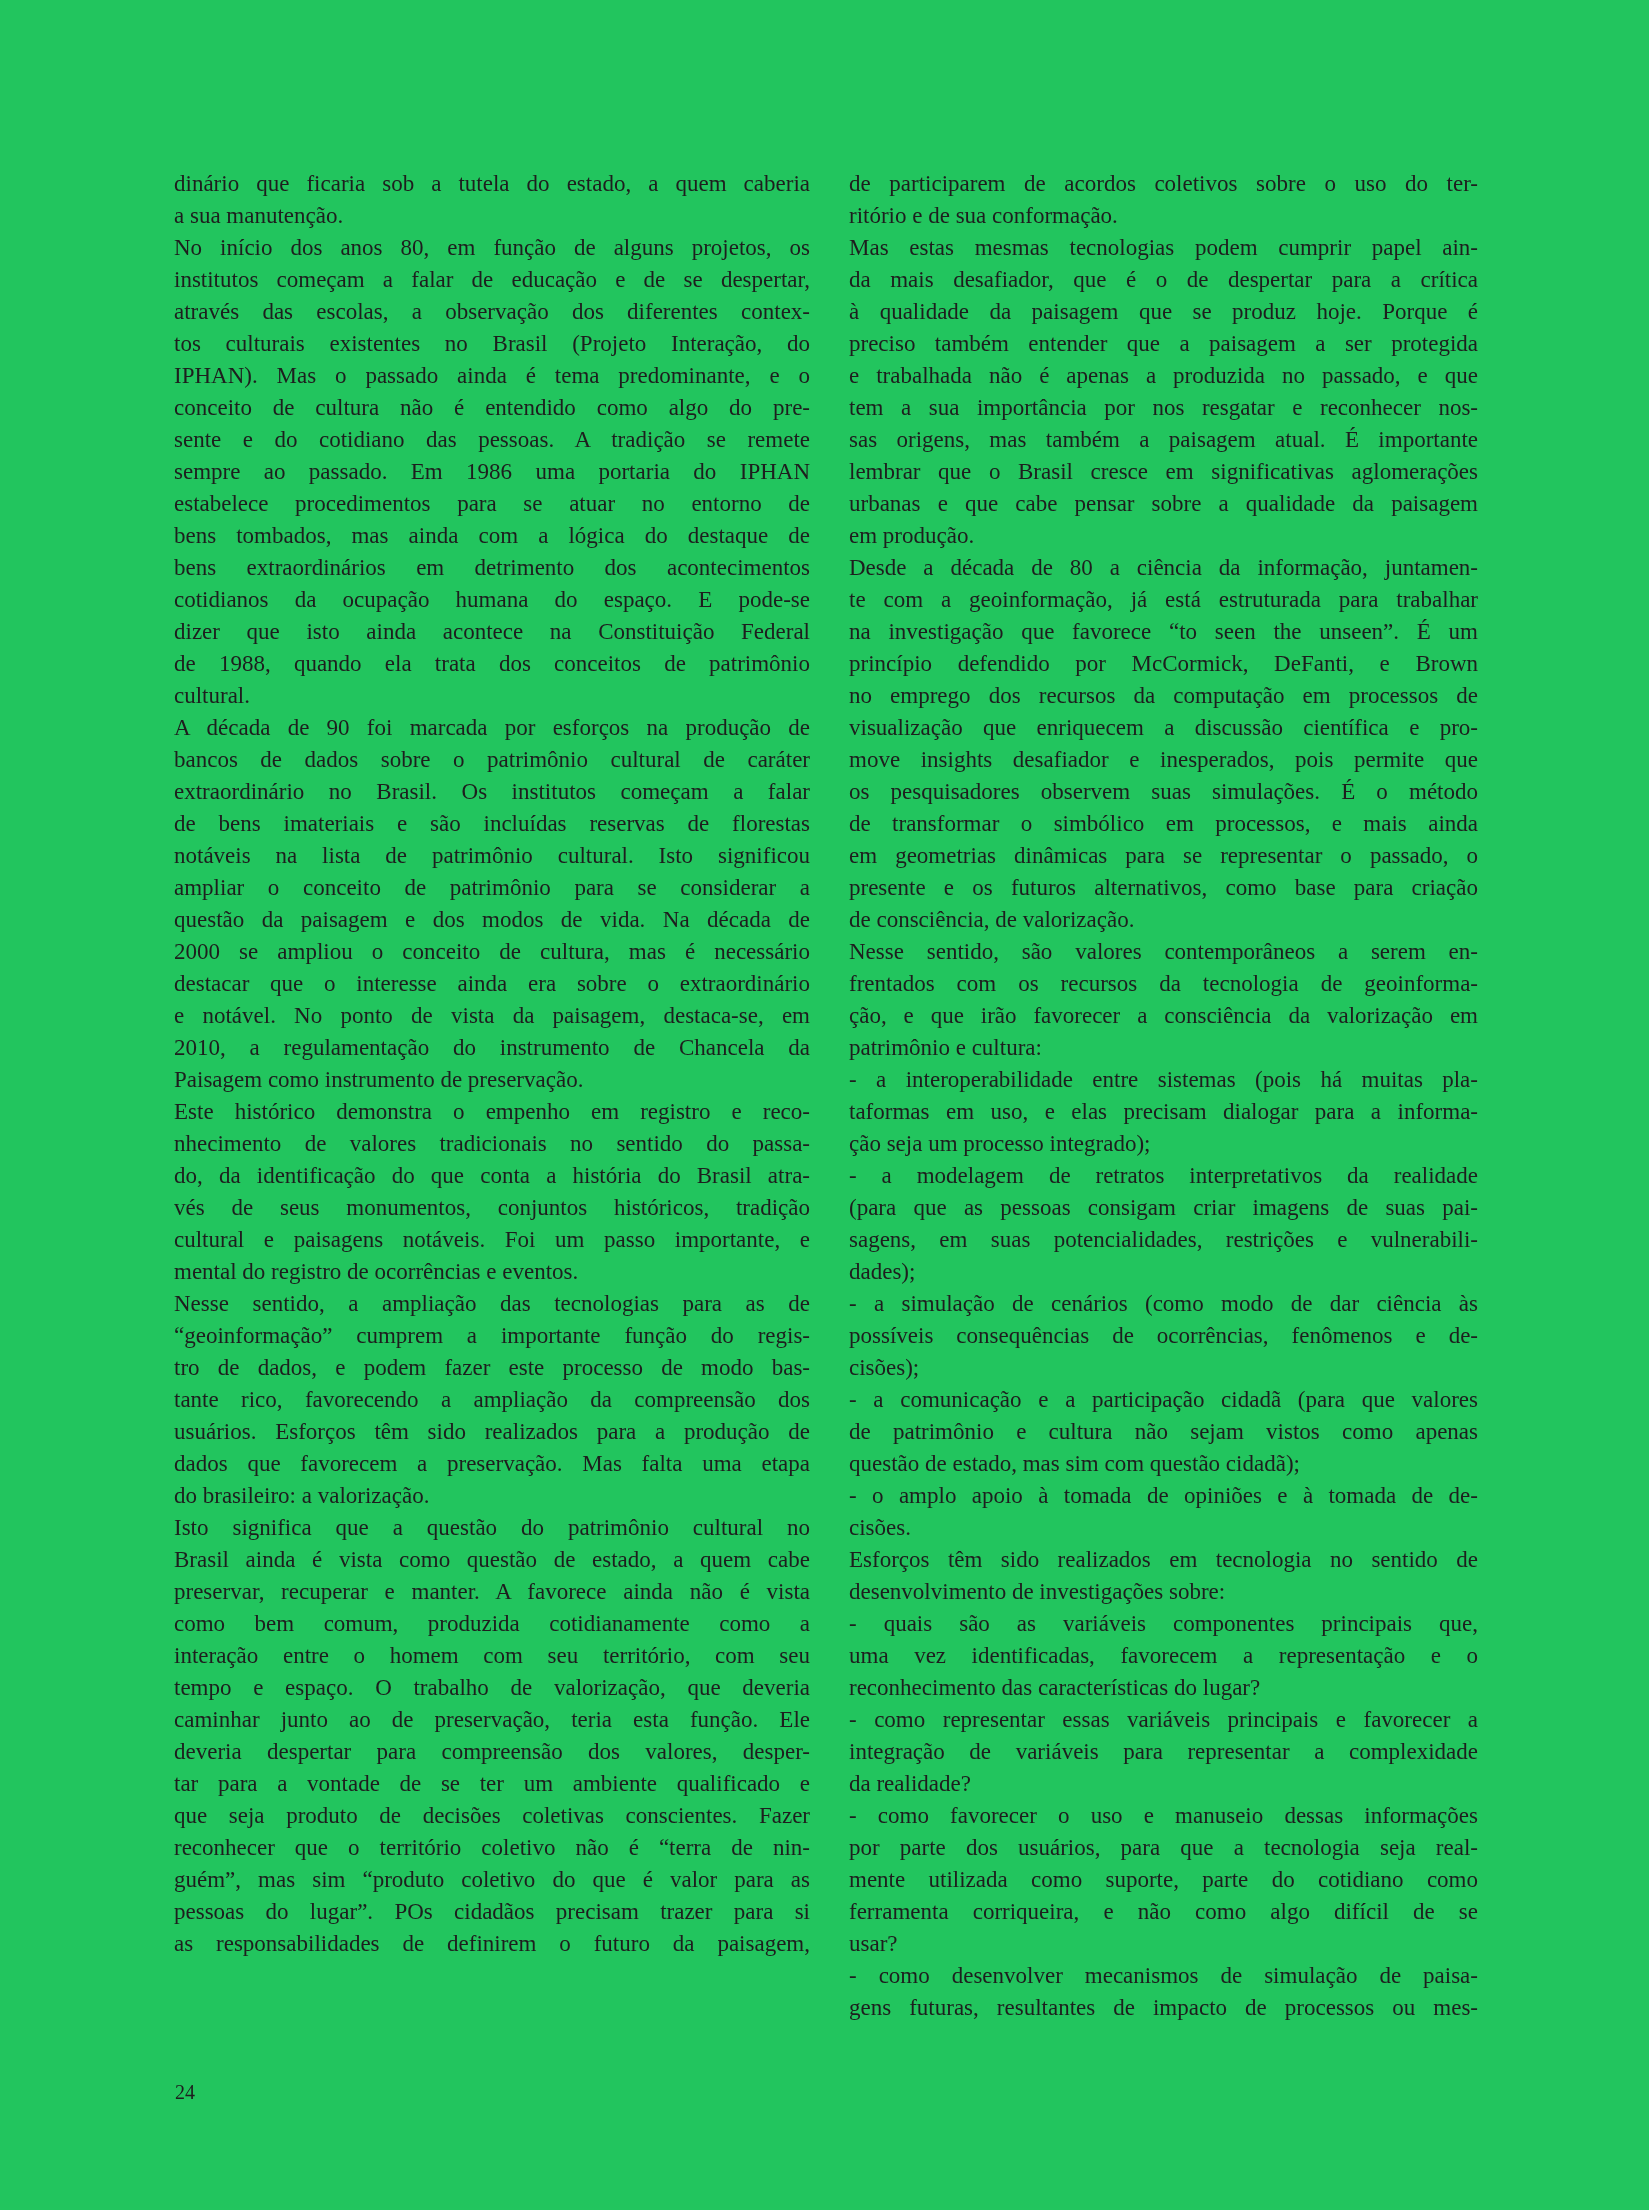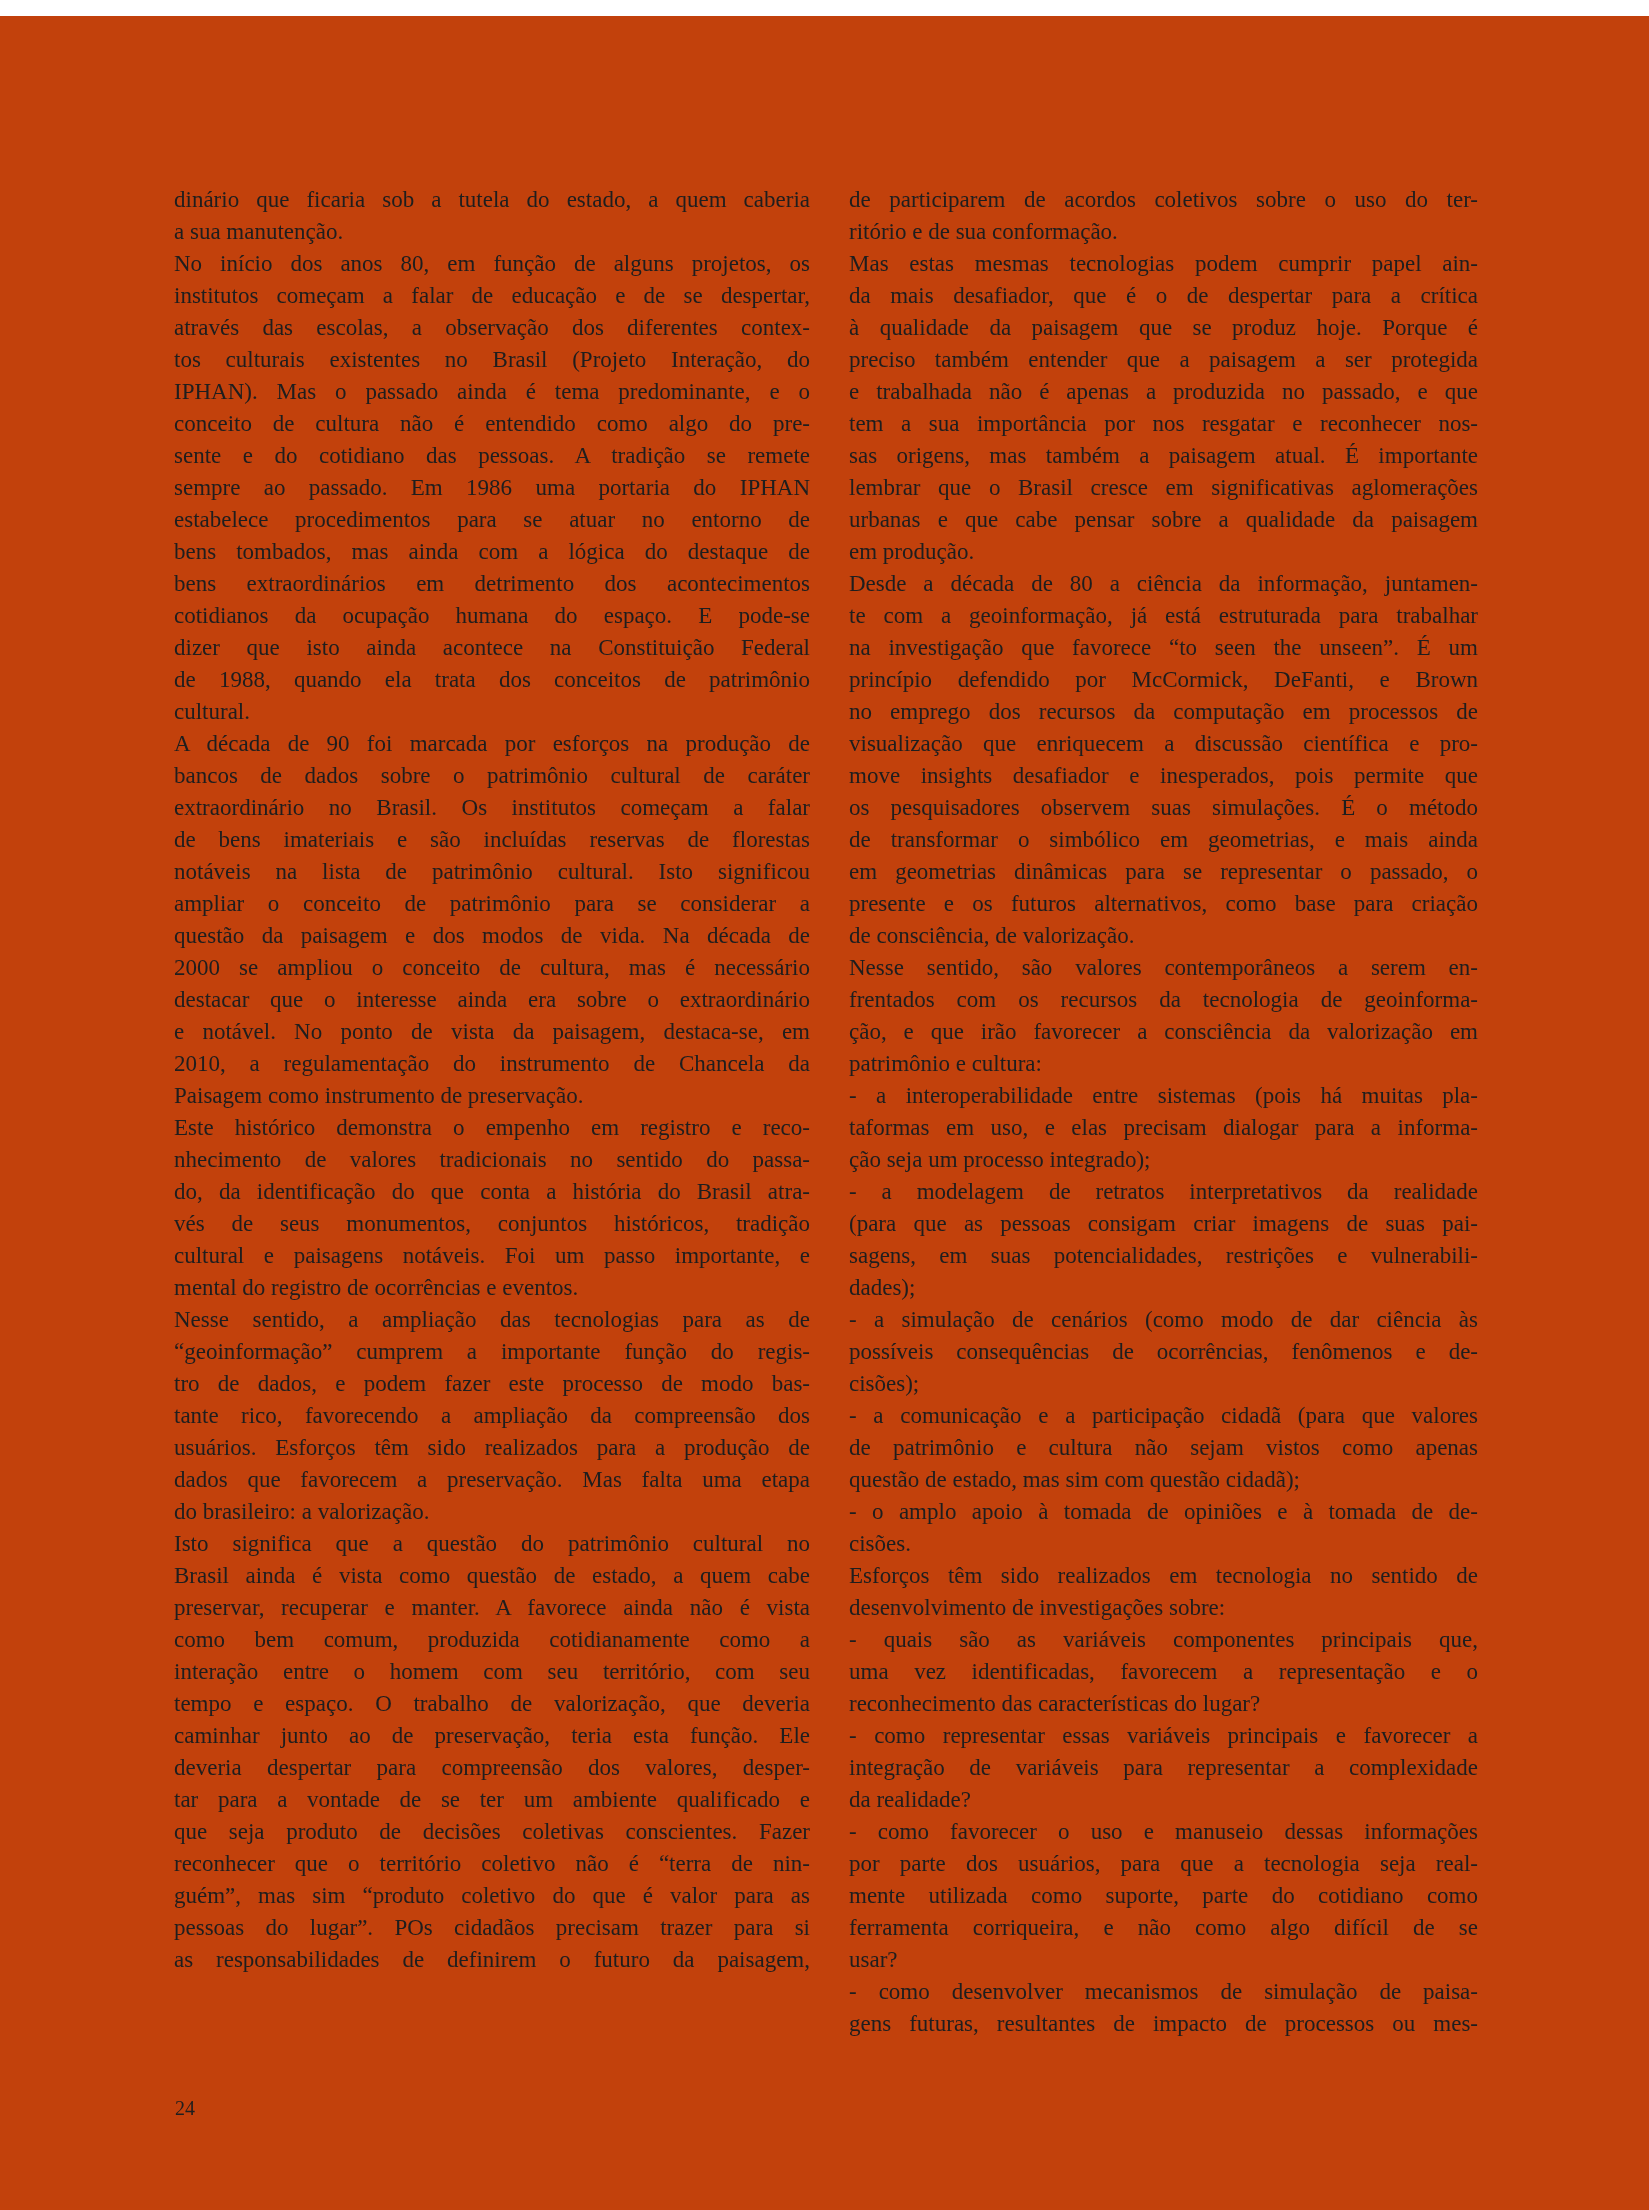--- a/index.html
+++ b/index.html
@@ -9,22 +9,21 @@
   body {
     width: 1649px;
     height: 2211px;
     position: relative;
     background: #ffffff;
     overflow: hidden;
   }
   .page {
     position: absolute;
     inset: 0;
-    background: #c2410c;
-    margin-top: 16px;
+    background: #22c55e;
   }
   .text-column {
     position: absolute;
     top: 168px;
     font-family: "Liberation Serif", "DejaVu Serif", serif;
     font-size: 23px;
     line-height: 32px;
     color: #1e1e1e;
   }
   .col-left  { left: 174px; width: 636px; }
@@ -125,21 +124,21 @@
       <div class="ln">urbanas e que cabe pensar sobre a qualidade da paisagem</div>
       <div class="ln end">em produção.</div>
       <div class="ln">Desde a década de 80 a ciência da informação, juntamen-</div>
       <div class="ln">te com a geoinformação, já está estruturada para trabalhar</div>
       <div class="ln">na investigação que favorece “to seen the unseen”. É um</div>
       <div class="ln">princípio defendido por McCormick, DeFanti, e Brown</div>
       <div class="ln">no emprego dos recursos da computação em processos de</div>
       <div class="ln">visualização que enriquecem a discussão científica e pro-</div>
       <div class="ln">move insights desafiador e inesperados, pois permite que</div>
       <div class="ln">os pesquisadores observem suas simulações. É o método</div>
-      <div class="ln">de transformar o simbólico em geometrias, e mais ainda</div>
+      <div class="ln">de transformar o simbólico em processos, e mais ainda</div>
       <div class="ln">em geometrias dinâmicas para se representar o passado, o</div>
       <div class="ln">presente e os futuros alternativos, como base para criação</div>
       <div class="ln end">de consciência, de valorização.</div>
       <div class="ln">Nesse sentido, são valores contemporâneos a serem en-</div>
       <div class="ln">frentados com os recursos da tecnologia de geoinforma-</div>
       <div class="ln">ção, e que irão favorecer a consciência da valorização em</div>
       <div class="ln end">patrimônio e cultura:</div>
       <div class="ln">- a interoperabilidade entre sistemas (pois há muitas pla-</div>
       <div class="ln">taformas em uso, e elas precisam dialogar para a informa-</div>
       <div class="ln end">ção seja um processo integrado);</div>

